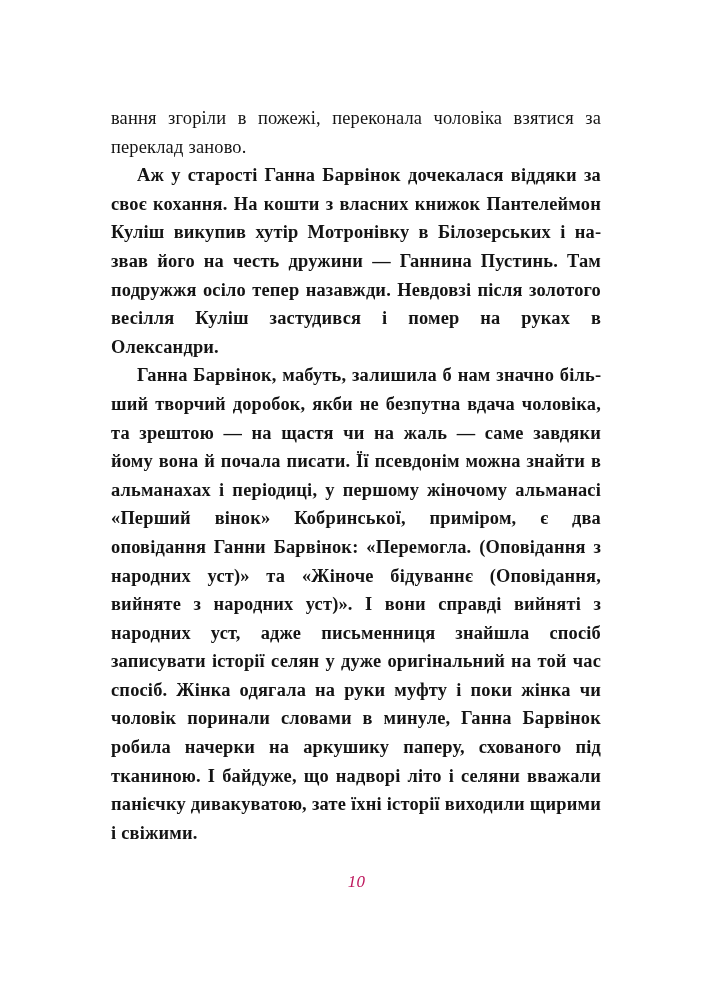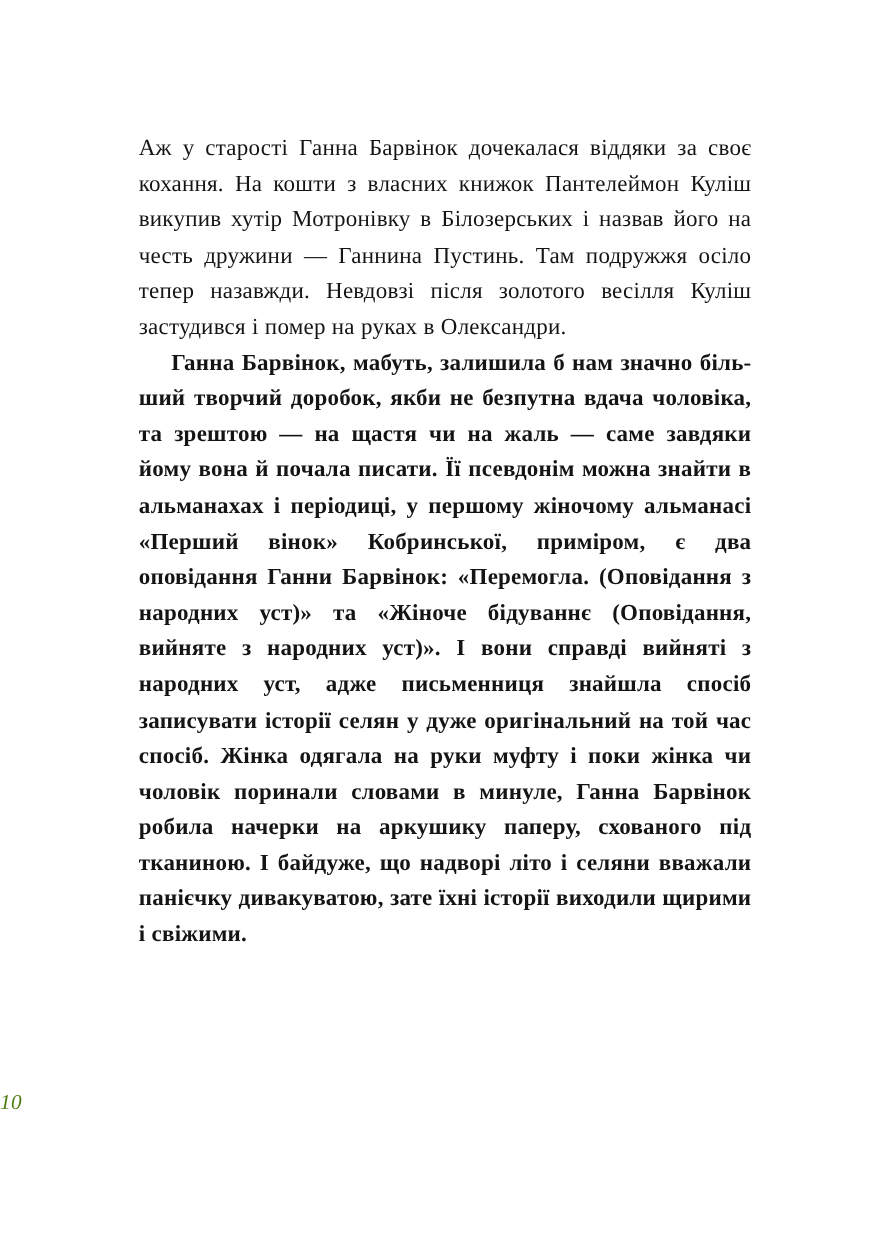--- a/index.html
+++ b/index.html
@@ -53,33 +53,34 @@
 
   .para.first {
     text-indent: 0;
   }
 
   .page-number {
     position: absolute;
     left: 0;
     top: 872px;
     width: 713px;
-    text-align: left;
+    text-align: center;
     font-family: "Liberation Serif", "DejaVu Serif", serif;
     font-style: italic;
     font-size: 17px;
-    color: #4d7c0f;
+    color: #be185d;
     letter-spacing: 0.02em;
   }
 </style>
 </head>
 <body>
 
 <div class="page">
 
   <div class="text-block">
+    <p class="para first">вання згоріли в пожежі, переконала чоловіка взятися за переклад заново.</p>
     <p class="para">Аж у старості Ганна Барвінок дочекалася віддяки за своє кохання. На кошти з власних книжок Пантелеймон Куліш викупив хутір Мотронівку в Білозерських і на­звав його на честь дружини — Ганнина Пустинь. Там подружжя осіло тепер назавжди. Невдовзі після золотого весілля Куліш застудився і помер на руках в Олександри.</p>
     <p class="para">Ганна Барвінок, мабуть, залишила б нам значно біль­ший творчий доробок, якби не безпутна вдача чоловіка, та зрештою — на щастя чи на жаль — саме завдяки йому вона й почала писати. Її псевдонім можна знайти в альманахах і періодиці, у першому жіночому альманасі «Перший вінок» Кобринської, приміром, є два оповідання Ганни Барвінок: «Перемогла. (Оповідання з народних уст)» та «Жіноче бідуваннє (Оповідання, вийняте з на­родних уст)». І вони справді вийняті з народних уст, адже письменниця знайшла спосіб записувати історії селян у дуже оригінальний на той час спосіб. Жінка одягала на руки муфту і поки жінка чи чоловік поринали словами в минуле, Ганна Барвінок робила начерки на аркушику паперу, схованого під тканиною. І байдуже, що надворі літо і селяни вважали панієчку дивакуватою, зате їхні історії виходили щирими і свіжими.</p>
   </div>
 
   <div class="page-number">10</div>
 
 </div>
 
 </body></html>

